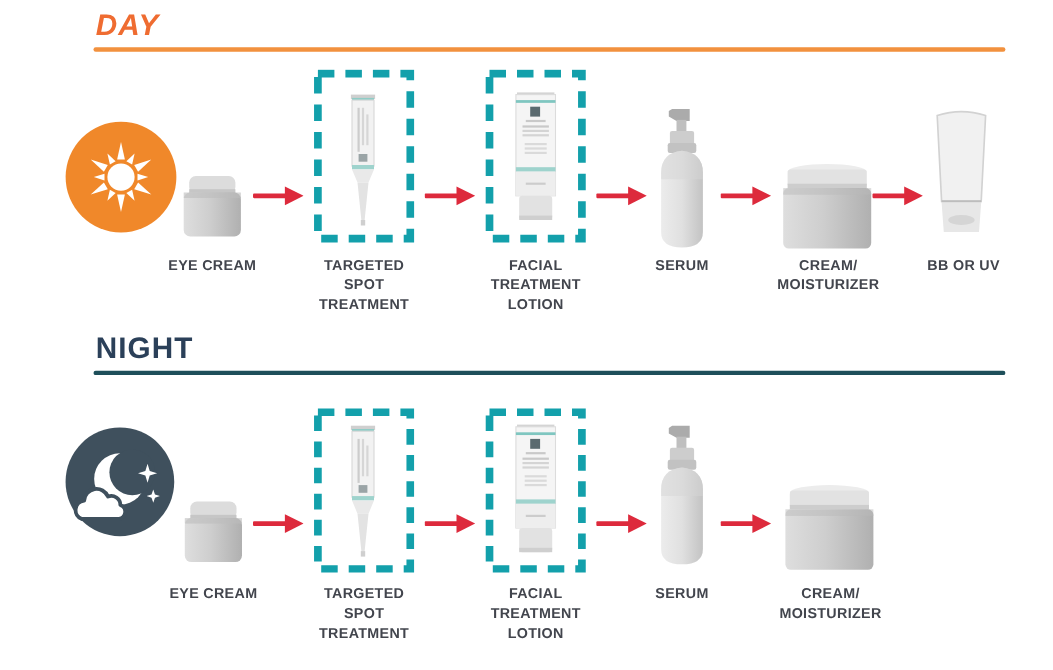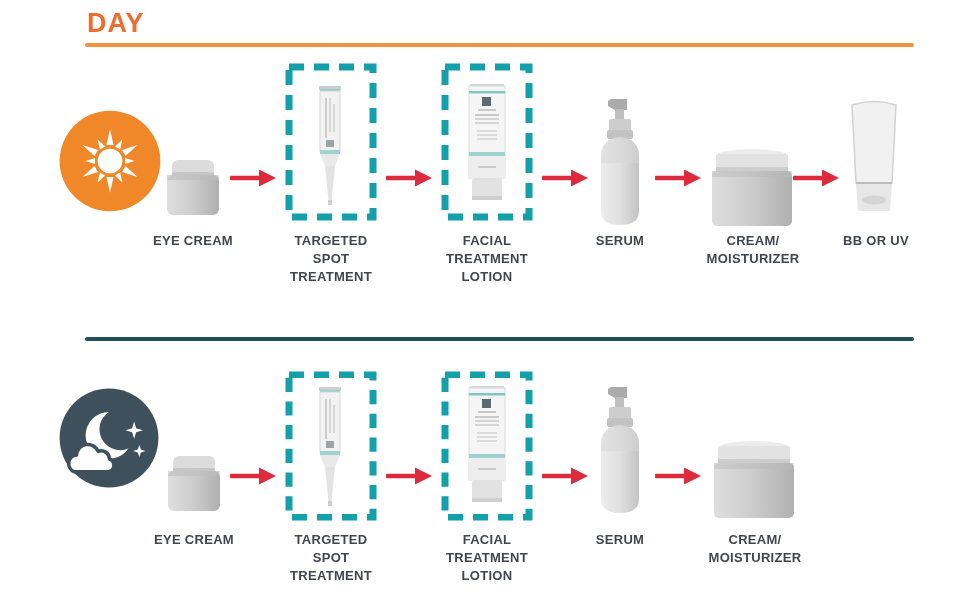--- a/index.html
+++ b/index.html
@@ -146,21 +146,21 @@
       <path d="M9,8 Q31,1 53,8 L49,86 L13,86 Z" fill="#f1f1f1" stroke="#d2d2d2" stroke-width="1.5"></path>
       <line x1="13" y1="86" x2="49" y2="86" stroke="#bdbdbd" stroke-width="2"></line>
       <polygon points="13,87 49,87 47,114 15,114" fill="#e7e7e7"></polygon>
       <ellipse cx="31" cy="103" rx="12" ry="4.5" fill="#d5d5d5"></ellipse>
     </symbol>
   </defs>
 </svg>
 
 <div class="canvas">
 
-  <div class="heading day" style="left:87px;top:10px;">DAY</div>
+  <div class="heading day" style="left:87px;top:10px;font-style:italic;">DAY</div>
   <div class="rule day" style="left:85px;top:43px;width:829px;"></div>
 
   <div class="badge" style="left:57px;top:108px;width:106px;height:106px;">
     <svg width="106" height="106">
         <use href="#sym-sun"></use>
       </svg>
   </div>
 
   <div class="product" style="left:163px;top:159px;">
     <svg width="60" height="58">
@@ -242,20 +242,21 @@
       </svg>
   </div>
 
   <div class="product" style="left:843px;top:97px;">
     <svg width="62" height="120">
         <use href="#sym-tube-flip"></use>
       </svg>
   </div>
   <div class="plabel" style="left:816px;top:232px;">BB OR UV</div>
 
+  <div class="heading night" style="left:87px;top:303px;">NIGHT</div>
   <div class="rule night" style="left:85px;top:337px;width:829px;"></div>
 
   <div class="badge" style="left:57px;top:386px;width:104px;height:104px;">
     <svg width="104" height="104">
         <use href="#sym-moon"></use>
       </svg>
   </div>
 
   <div class="product" style="left:164px;top:455px;">
     <svg width="60" height="58">

